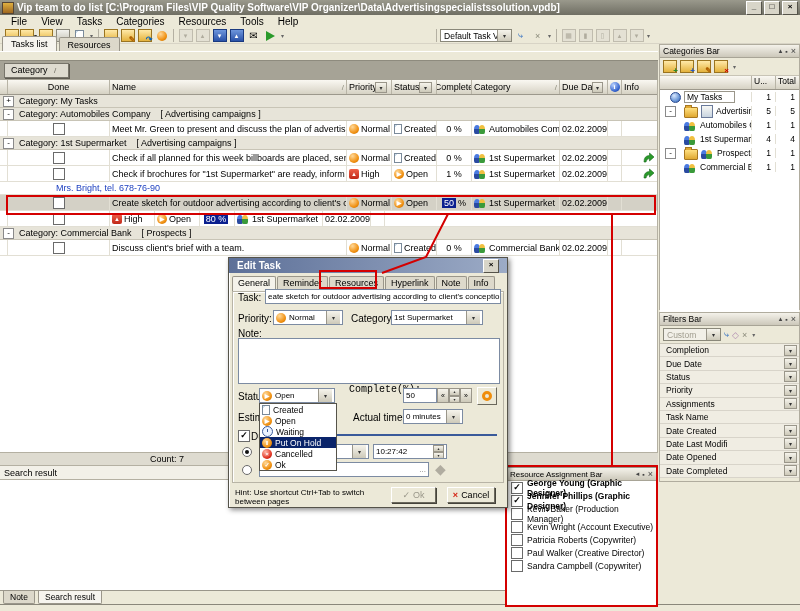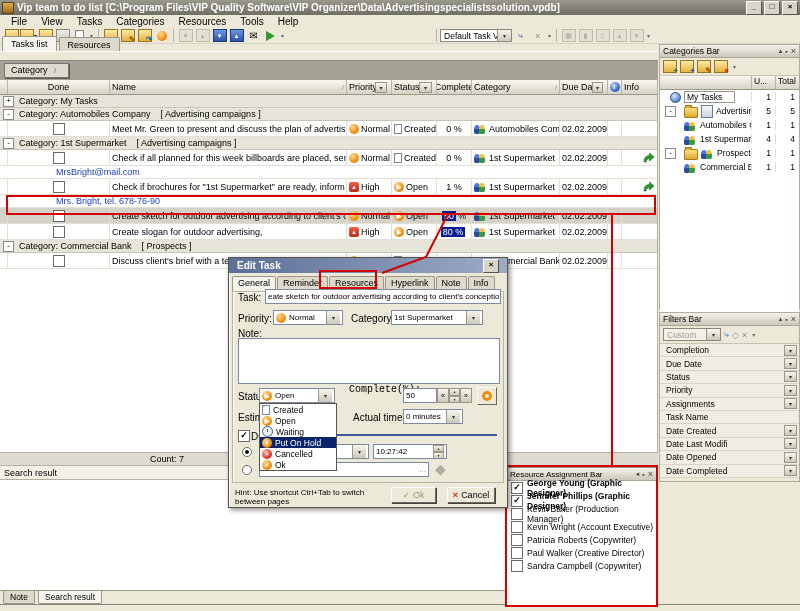--- a/index.html
+++ b/index.html
@@ -366,21 +366,20 @@
         </div>
       <div class="cell cw-due">02.02.2009</div>
       <div class="cell cw-ico"></div>
       <div class="cell cw-info" style="border-right:none;justify-content:flex-end;">
           <svg width="12" height="11">
             <path d="M1 10 Q1 3.5 6.5 3.5 L6.5 1 L11 5 L6.5 9 L6.5 6.5 Q3.5 6.5 3 10 Z" fill="#2a9a2a" stroke="#15661a" stroke-width="0.6"></path>
           </svg>
         </div>
     </div>
 
-    <div class="r-sub">MrsBright@mail.com</div>
 
     <div class="row r-task">
       <div class="cell cw-gut"></div>
       <div class="cell cw-done">
           <span class="cb"></span>
         </div>
       <div class="cell cw-name">Check if brochures for "1st Supermarket" are ready, inform PR manager.</div>
       <div class="cell cw-pri">
           <span class="hi">▲</span>
           <span>High</span>
@@ -430,21 +429,20 @@
       <div class="cell cw-due">02.02.2009</div>
       <div class="cell cw-ico"></div>
         <div class="cell cw-info" style="border-right:none;"></div>
     </div>
 
     <div class="row r-task">
       <div class="cell cw-gut"></div>
       <div class="cell cw-done">
           <span class="cb"></span>
         </div>
-      <div class="cell cw-name">Create slogan for outdoor advertising,</div>
       <div class="cell cw-pri">
           <span class="hi">▲</span>
           <span>High</span>
         </div>
       <div class="cell cw-sta">
           <span class="ball">▶</span>
           <span>Open</span>
         </div>
       <div class="cell cw-cmp">
           <span class="navyfill">80 %</span>

